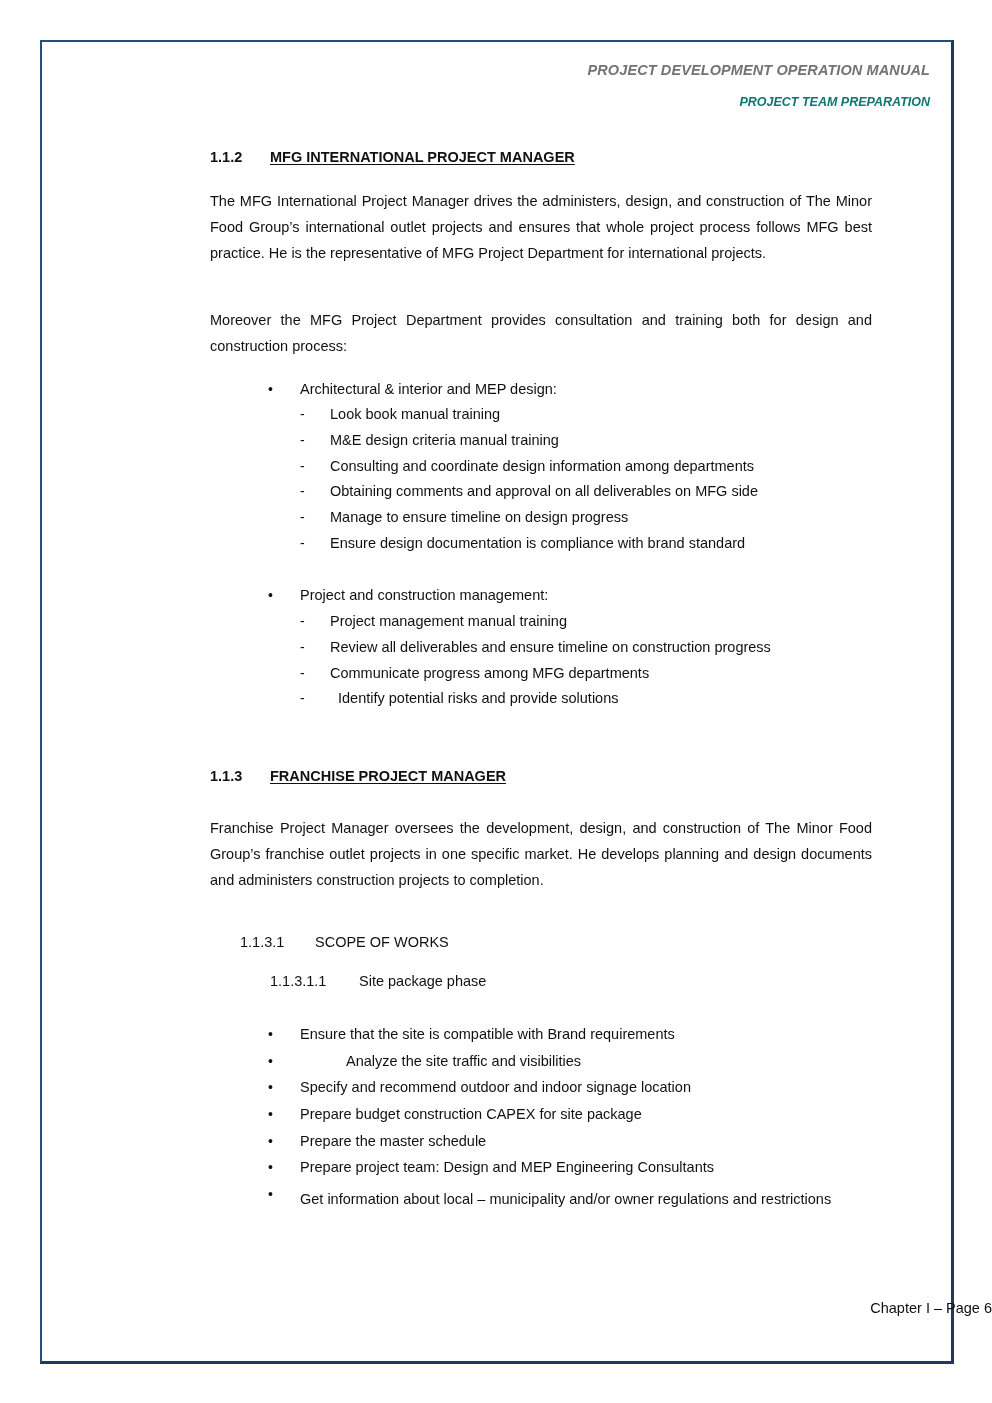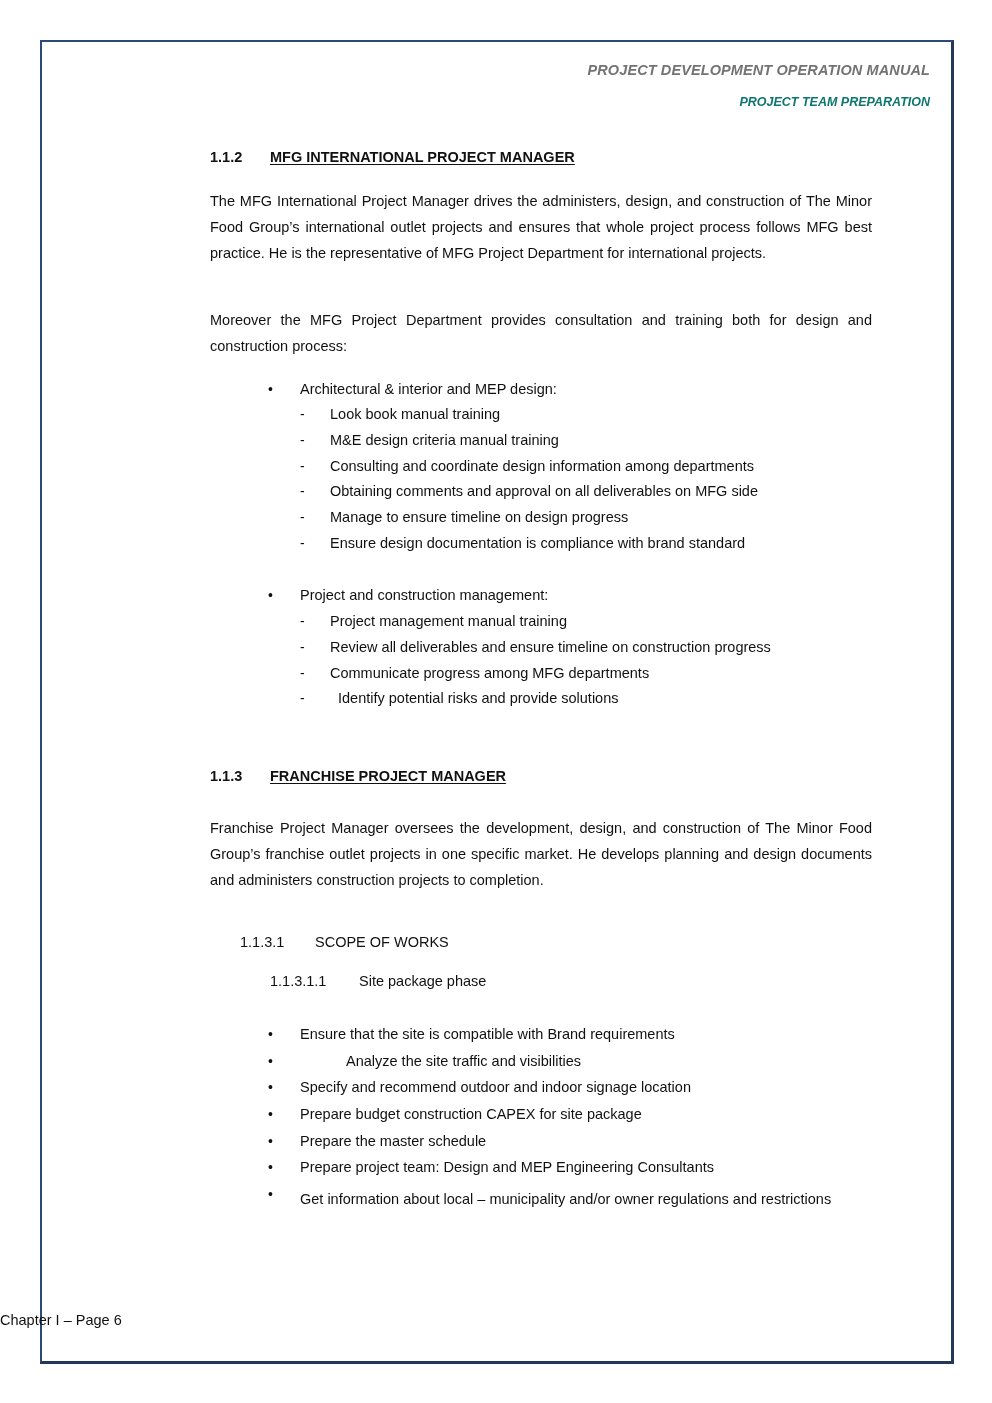--- a/index.html
+++ b/index.html
@@ -100,23 +100,22 @@
       white-space: nowrap;
     }
     .sub-heading .num {
       display: inline-block;
     }
     .footer {
       position: absolute;
       left: 0;
       width: 992px;
       top: 1300px;
-      text-align: left;
-      font-size: 14.5px;
-      margin-top: 12px;
+      text-align: right;
+      font-size: 14.5px;
     }
   </style>
 </head>
 <body>
 
 <div class="page-border"></div>
 
 <div class="header-title">PROJECT DEVELOPMENT OPERATION MANUAL</div>
 <div class="header-subtitle">PROJECT TEAM PREPARATION</div>
 

